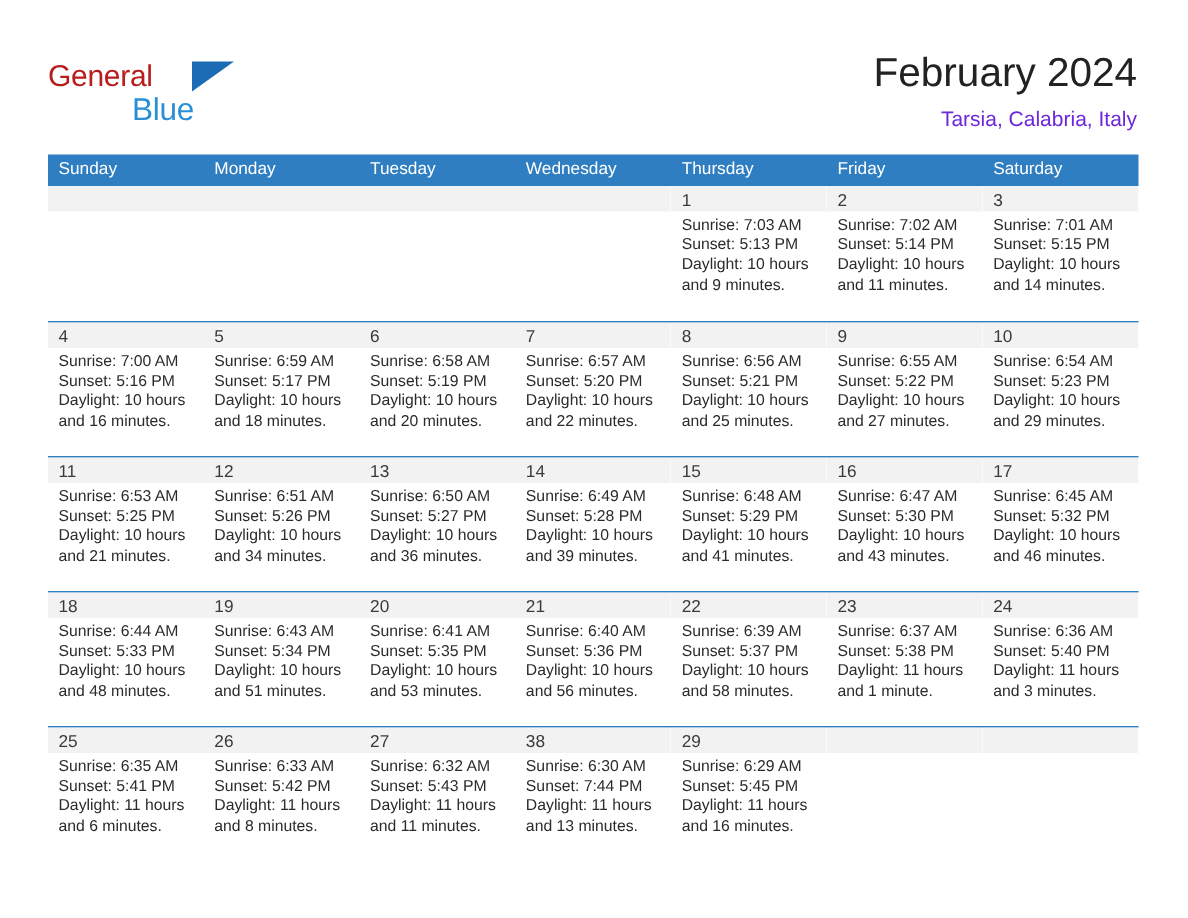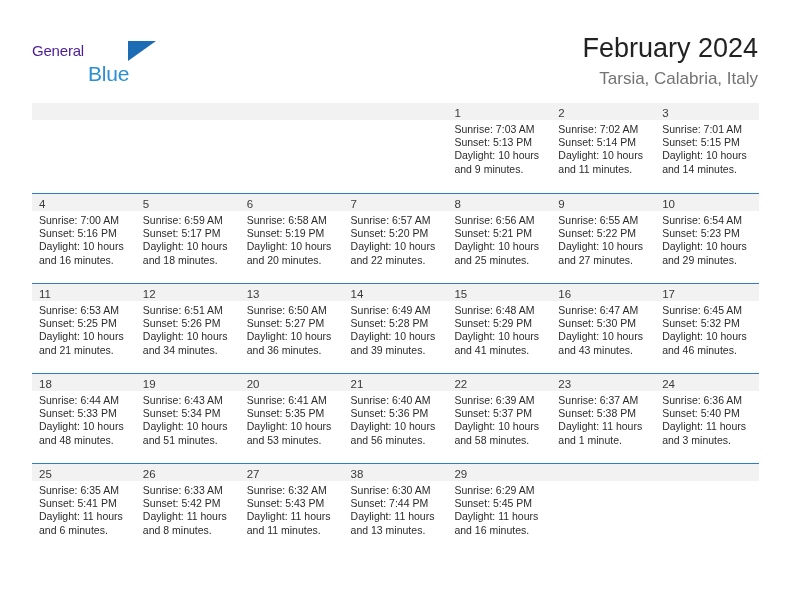--- a/index.html
+++ b/index.html
@@ -33,22 +33,22 @@
     position: absolute;
     left: 32px;
     top: 38px;
     width: 200px;
     height: 52px;
   }
   .brand-row1 {
     position: relative;
     height: 26px;
     line-height: 26px;
-    font-size: 15px;
-    color: #4c1d95;
+    font-size: 20px;
+    color: #b91c1c;
     letter-spacing: -0.2px;
     white-space: nowrap;
   }
   .brand-tri {
     position: absolute;
     left: 96px;
     top: 3px;
     width: 0;
     height: 0;
     border-left: 28px solid #1c6cb5;
@@ -71,22 +71,22 @@
     text-align: right;
   }
   .cal-title {
     font-size: 27px;
     color: #222222;
     line-height: 32px;
     white-space: nowrap;
   }
   .cal-sub {
     margin-top: 6px;
-    font-size: 17px;
-    color: #737373;
+    font-size: 14px;
+    color: #6d28d9;
     line-height: 18px;
     white-space: nowrap;
   }
 
   
   .calendar {
     position: absolute;
     left: 32px;
     top: 103px;
     width: 727px;
@@ -160,20 +160,29 @@
 
     <div class="title-block">
       <div class="cal-title">February 2024</div>
       <div class="cal-sub">Tarsia, Calabria, Italy</div>
     </div>
 
   </div>
 
   <div class="calendar">
 
+    <div class="weekday-row">
+      <div class="weekday">Sunday</div>
+      <div class="weekday">Monday</div>
+      <div class="weekday">Tuesday</div>
+      <div class="weekday">Wednesday</div>
+      <div class="weekday">Thursday</div>
+      <div class="weekday">Friday</div>
+      <div class="weekday">Saturday</div>
+    </div>
 
     <div id="weeks-container">
         <div class="week-row">
           <div class="day-cell empty">
             <div class="day-num-band"><span class="day-num"></span></div>
             <div class="day-info"></div>
           </div>
           <div class="day-cell empty">
             <div class="day-num-band"><span class="day-num"></span></div>
             <div class="day-info"></div>

